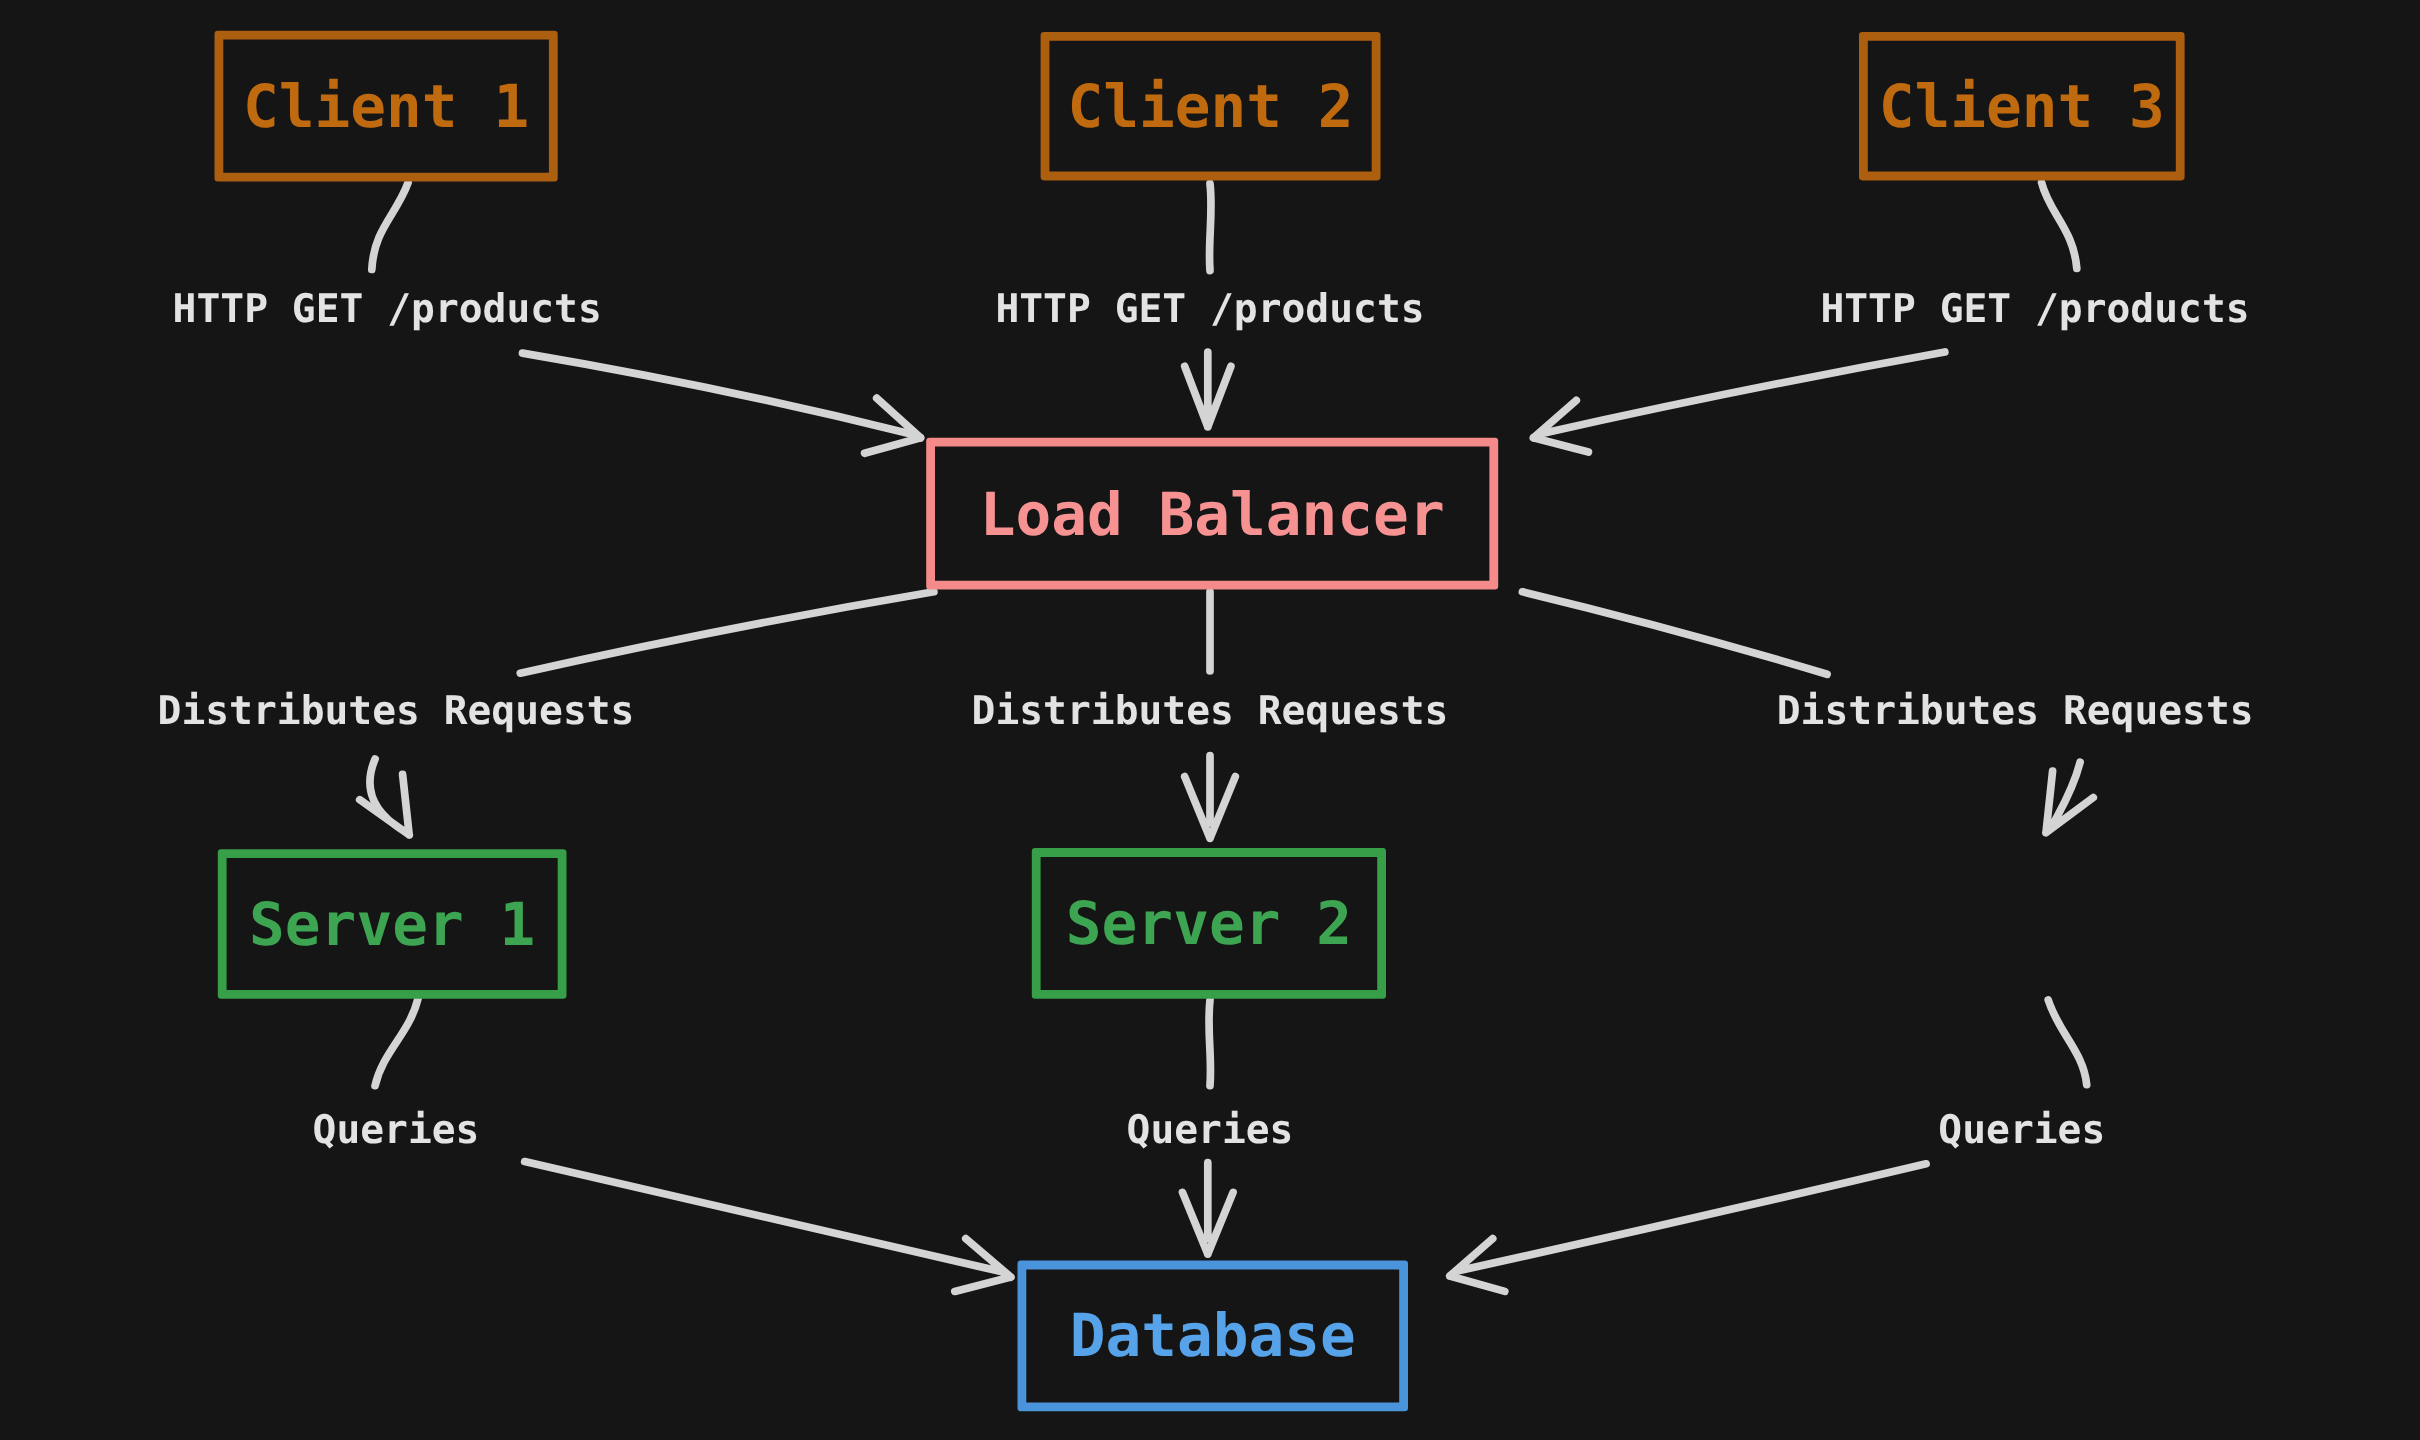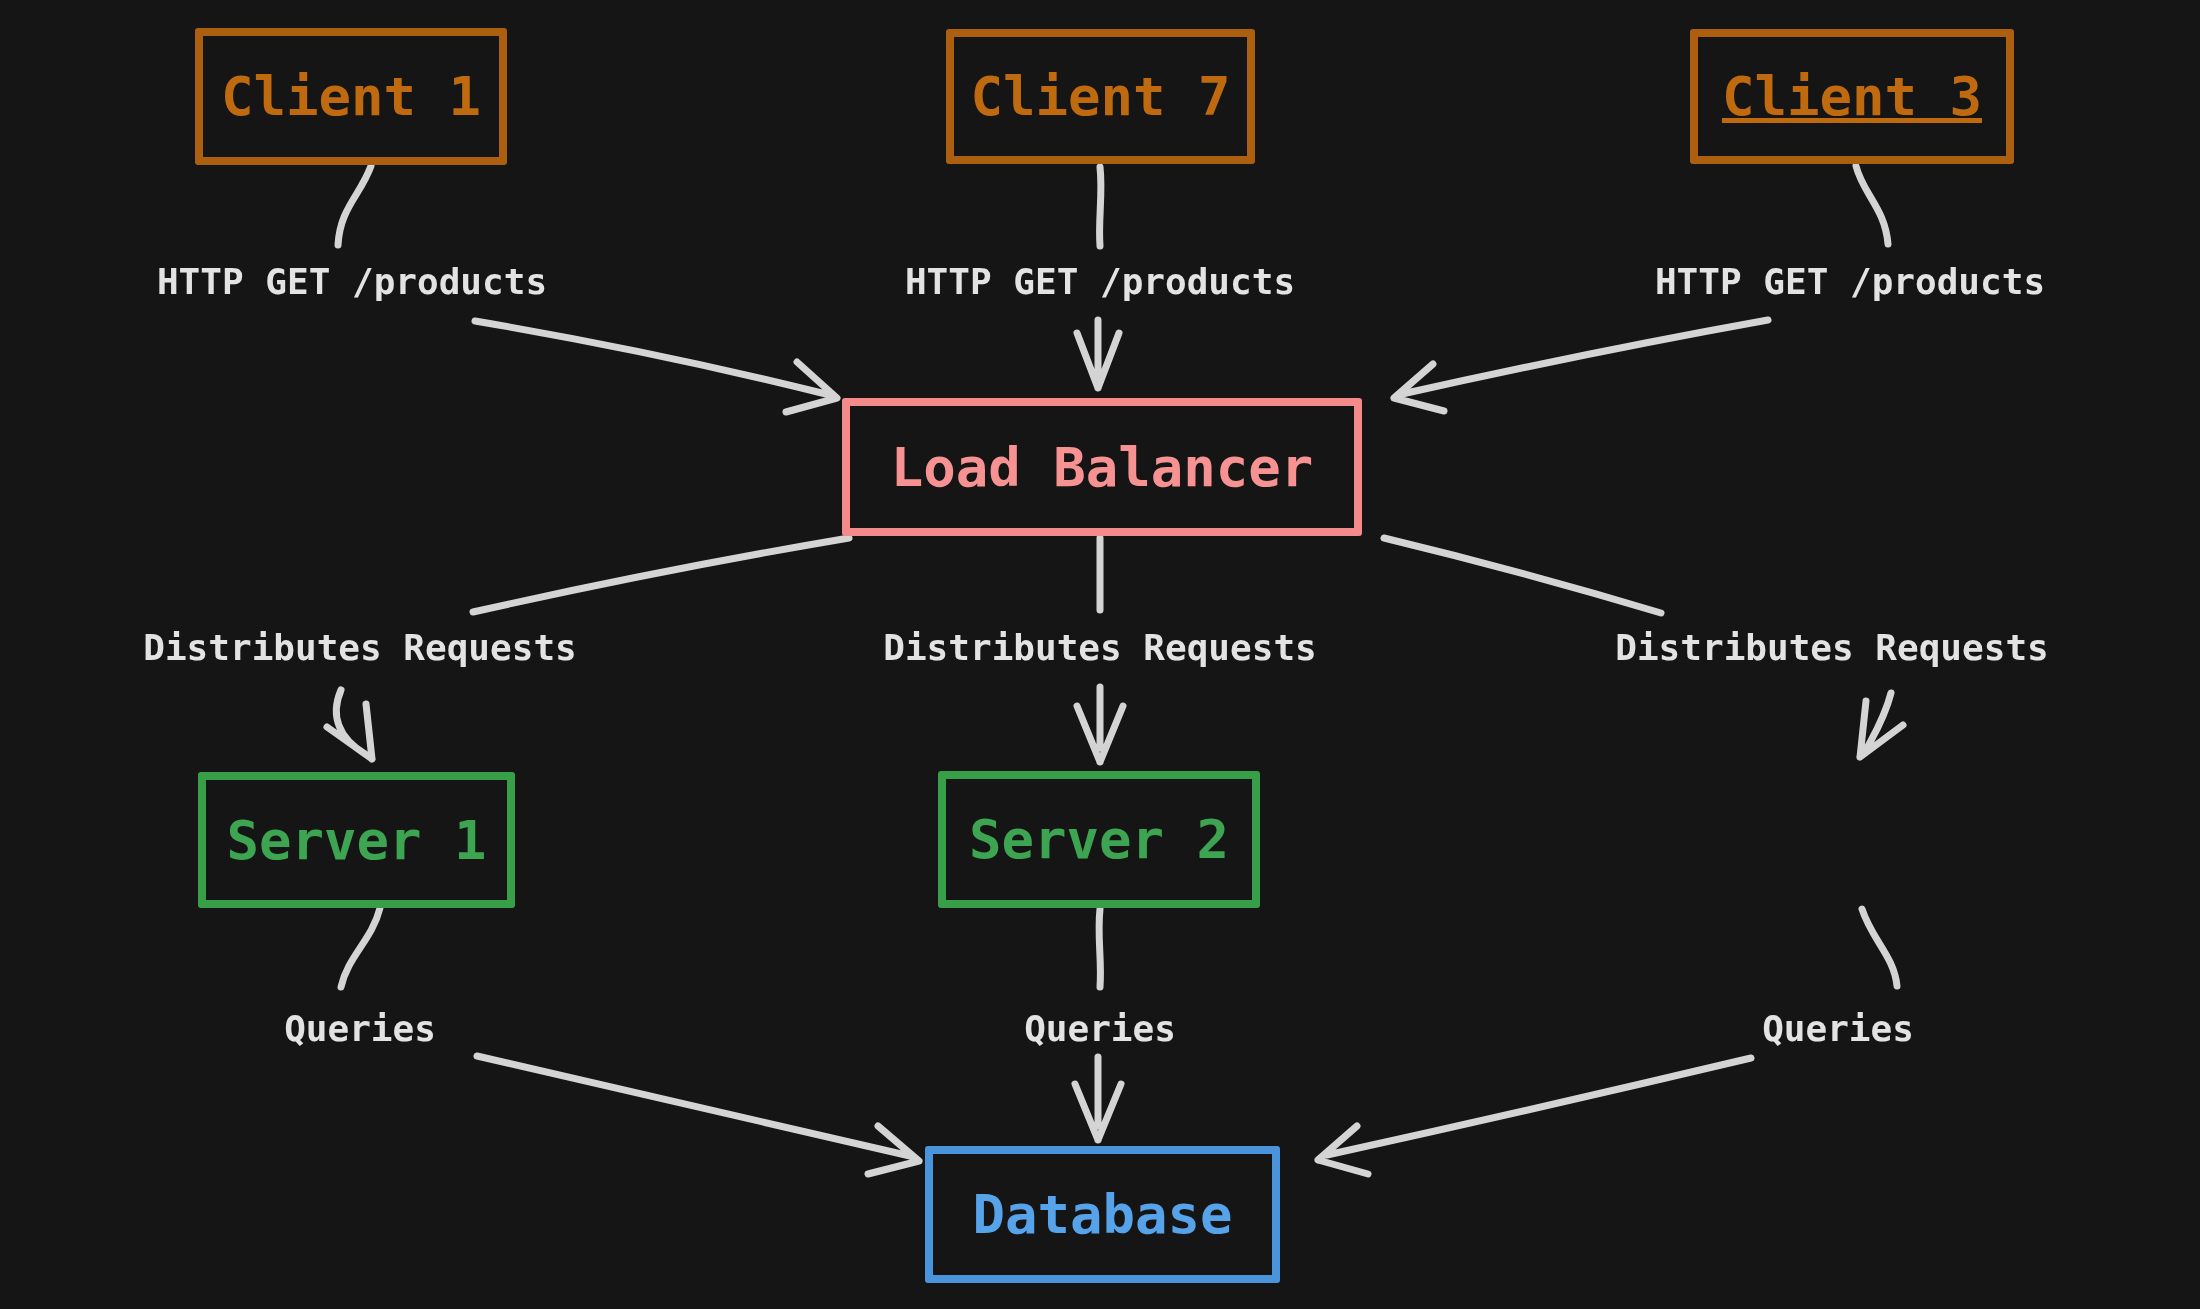--- a/index.html
+++ b/index.html
@@ -42,21 +42,21 @@
     white-space: nowrap;
     box-sizing: border-box;
   }
   .node.orange { border-color: #ad5f10; color: #c06a10; }
   .node.pink   { border-color: #f58a8a; color: #f79292; }
   .node.green  { border-color: #379f48; color: #3da452; }
   .node.blue   { border-color: #4a94dc; color: #57a3ea; }
 
   .n-c1 { left: 195px;  top: 28px;   width: 312px; height: 137px; justify-content: center; }
   .n-c2 { left: 946px;  top: 29px;   width: 309px; height: 135px; }
-  .n-c3 { left: 1690px; top: 29px;   width: 324px; height: 135px; text-decoration: underline; }
+  .n-c3 { left: 1690px; top: 29px;   width: 296px; height: 135px; }
   .n-lb { left: 842px;  top: 398px;  width: 520px; height: 138px; }
   .n-s1 { left: 198px;  top: 772px;  width: 317px; height: 136px; }
   .n-s2 { left: 938px;  top: 771px;  width: 322px; height: 137px; }
   .n-s3 { left: 1681px; top: 772px;  width: 322px; height: 136px; }
   .n-db { left: 925px;  top: 1146px; width: 355px; height: 137px; }
 
   .edge-label {
     position: absolute;
     transform: translate(-50%, -50%);
     color: #e3e3e3;
@@ -102,21 +102,21 @@
     <path d="M 1100 909 C 1097 936 1102 960 1100 987"></path>
     <path d="M 1098 1057 L 1098 1126 M 1098 1140 L 1075 1084 M 1098 1140 L 1121 1084"></path>
     <path d="M 1862 909 C 1872 940 1894 956 1897 986"></path>
     <path d="M 1751 1058 Q 1540 1108 1327 1155 M 1318 1160 L 1357 1126 M 1318 1160 L 1368 1174"></path>
   </svg>
 
   <div class="node orange n-c1">
     <span>Client 1</span>
   </div>
   <div class="node orange n-c2">
-    <span>Client 7</span>
+    <span>Client 2</span>
   </div>
   <div class="node orange n-c3">
     <span>Client 3</span>
   </div>
   <div class="node pink n-lb">
     <span>Load Balancer</span>
   </div>
   <div class="node green n-s1">
     <span>Server 1</span>
   </div>

